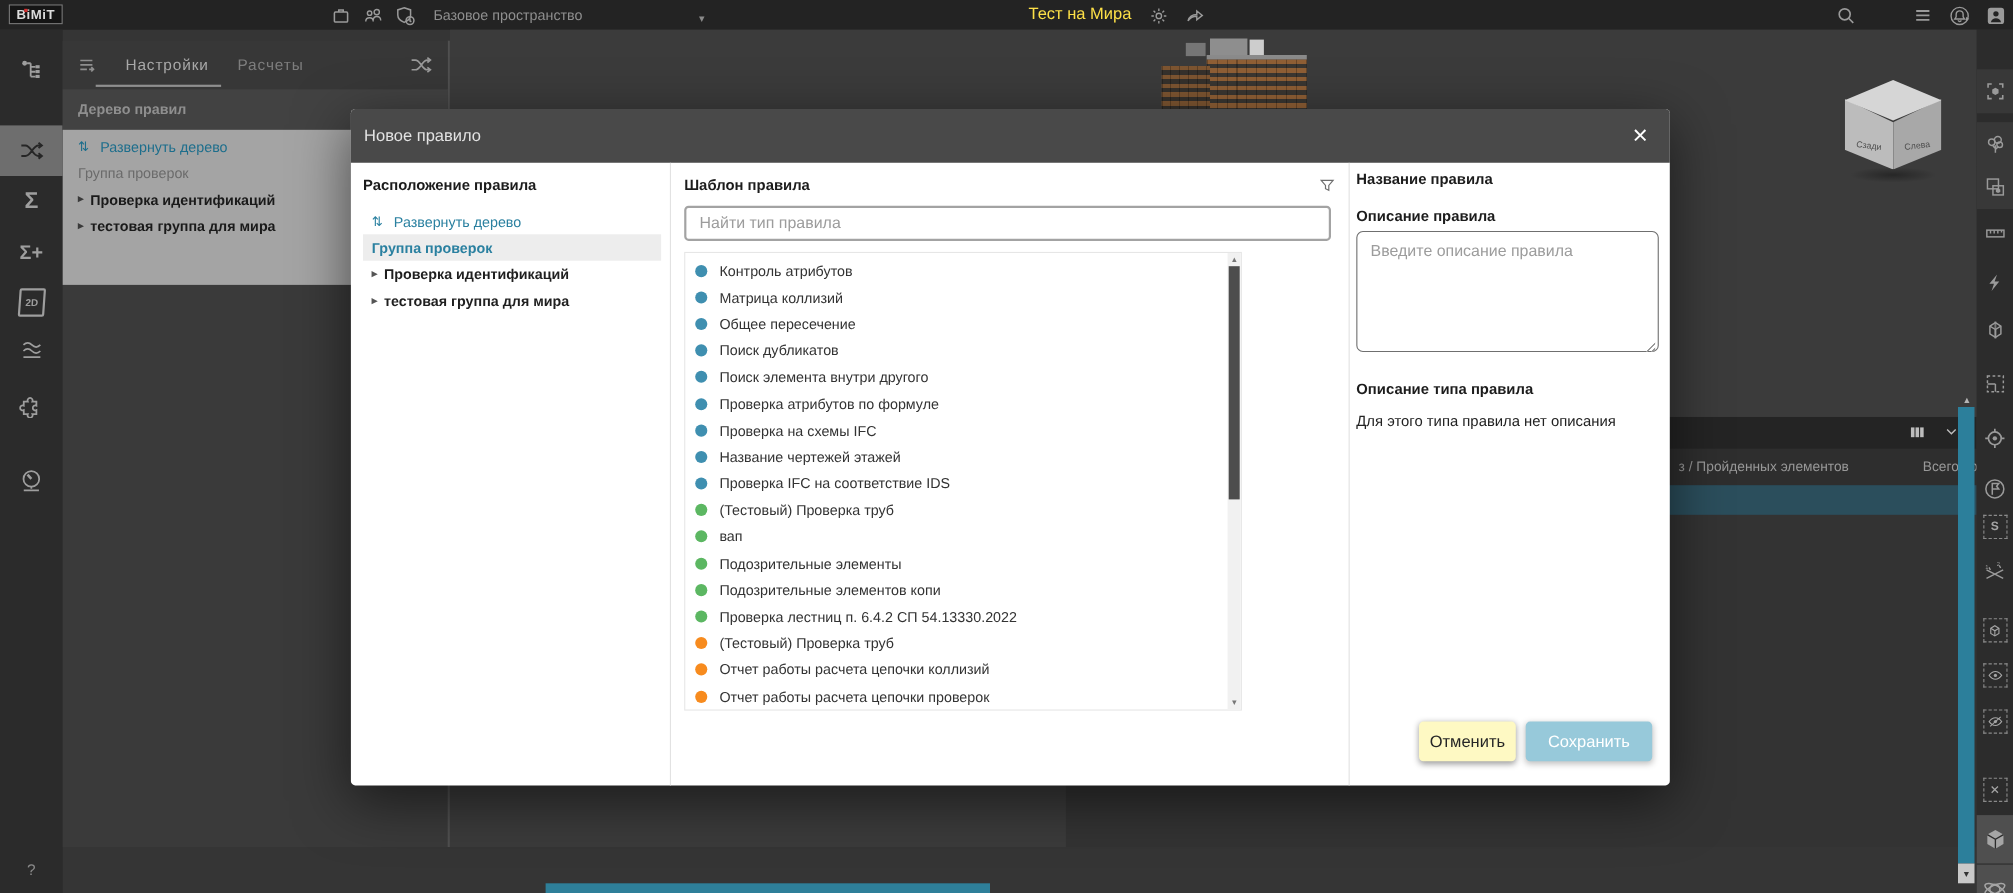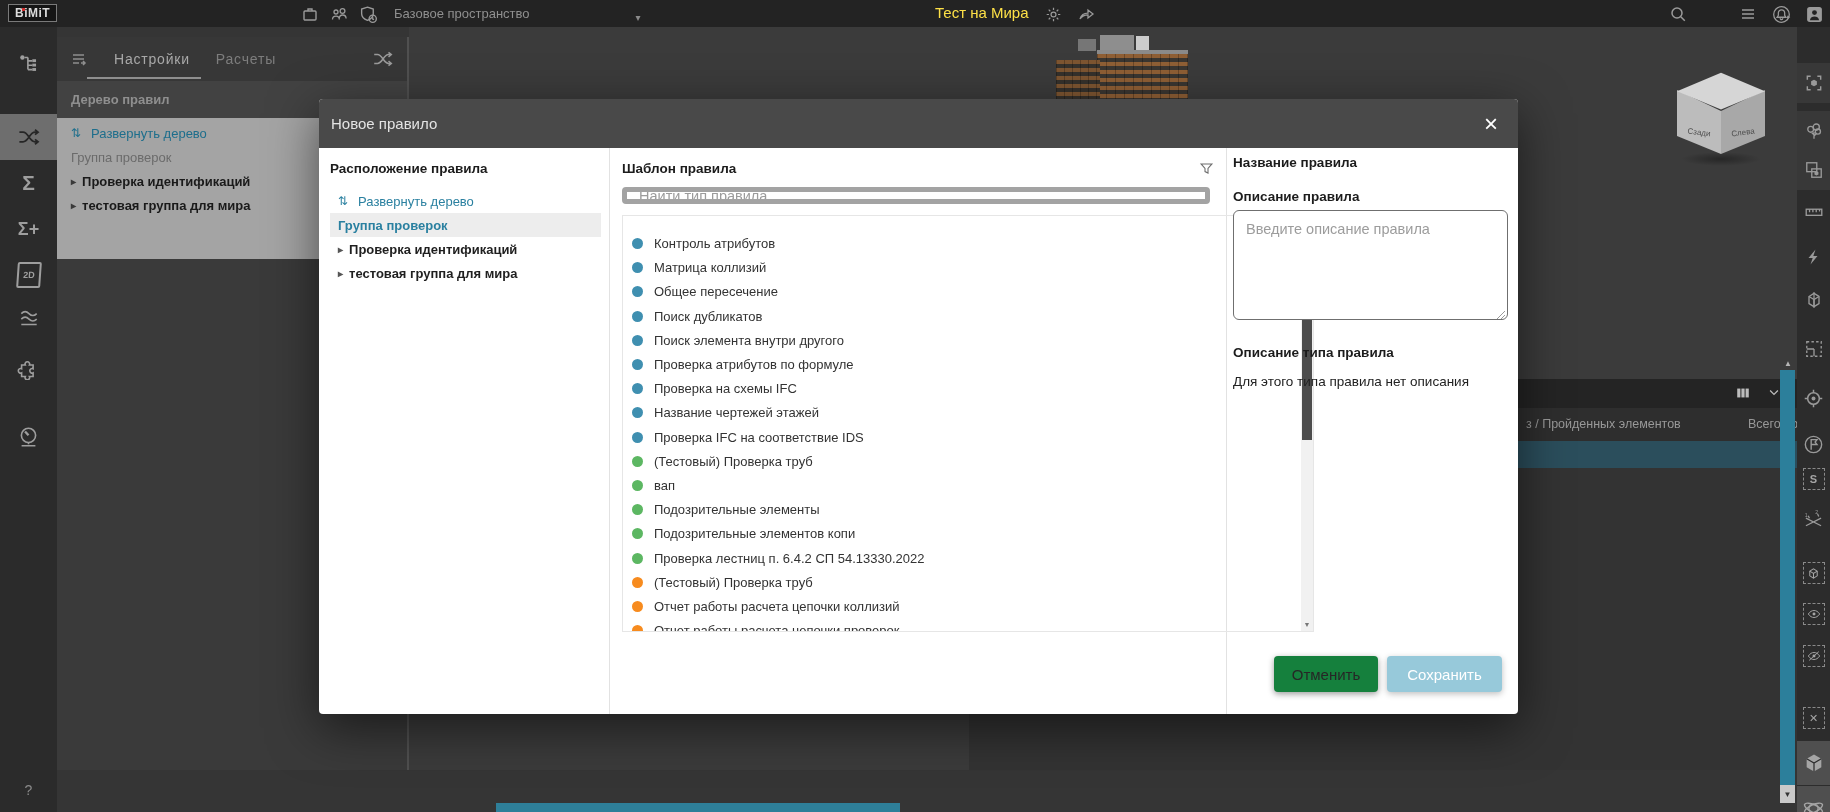--- a/index.html
+++ b/index.html
@@ -104,25 +104,25 @@
   .modal-tree{margin-top:13px}
   .modal-tree .tree-row{padding-left:8px}
   .modal-tree .expand{color:#2a80a0}
   .modal-tree .plain{color:#7c7c7c}
   .modal-tree .sel{background:#ededed;color:#2a80a0;font-weight:bold}
   .modal-tree .group{color:#1f1f1f;font-weight:bold}
   .modal-tree .group .tcaret{color:#555}
   .m-col-tpl{width:617px;border-right:1px solid #e2e2e2;padding:13px 4px 0 12px;box-sizing:border-box;position:relative}
   .tpl-title-row{display:flex;align-items:center}
   .funnel{margin-left:auto;margin-right:8px;color:#6e6e6e}
-  .tpl-search{margin-top:11px;width:588px;height:17px;border:5px solid #a3a3a3;border-radius:4px;
+  .tpl-search{margin-top:11px;width:588px;height:32px;border:2px solid #a3a3a3;border-radius:4px;
     padding:0 12px;font-size:14.5px;box-sizing:border-box;font-family:inherit;color:#333;outline:none}
   .tpl-search::placeholder{color:#9c9c9c}
-  .tpl-list{position:relative;margin-top:10px;width:692px;height:417px;border:1px solid #e6e6e6;
-    box-sizing:border-box;padding-top:16px;overflow:hidden}
+  .tpl-list{position:relative;margin-top:10px;width:507px;height:417px;border:1px solid #e6e6e6;
+    box-sizing:border-box;padding-top:4px;overflow:hidden}
   .tpl-row{height:24.2px;display:flex;align-items:center;padding-left:9px;font-size:13px;color:#333;white-space:nowrap}
   .dot{width:11px;height:11px;border-radius:50%;margin-right:11px;flex:none}
   .tpl-scroll{position:absolute;right:0;top:0;bottom:0;width:12px;background:#f1f1f1}
   .ts-arrow{height:12px;display:flex;align-items:center;justify-content:center;font-size:7px;color:#777}
   .ts-arrow.bot{position:absolute;bottom:0;left:0;width:12px}
   .ts-thumb{position:absolute;left:1px;top:12px;width:10px;height:212px;background:#4d4d4d}
   .m-col-det{flex:1;padding:7px 10px 0 6px;box-sizing:border-box;position:relative}
   .det-label{font-size:13.5px;font-weight:bold;color:#1c1c1c}
   .det-input{margin-top:8px;width:100%;height:42px;border:1px solid #6f6f6f;border-radius:6px;
     padding:0 12px;font-size:14.5px;box-sizing:border-box;font-family:inherit;color:#333;outline:none}
@@ -131,21 +131,21 @@
   .ta-wrap{position:relative;margin-top:6px}
   .det-textarea{width:100%;height:110px;border:1px solid #6f6f6f;border-radius:6px;padding:10px 12px;
     font-size:14.5px;box-sizing:border-box;font-family:inherit;color:#333;outline:none;resize:none}
   .ta-corner{position:absolute;right:3px;bottom:5px;width:10px;height:10px;
     background:repeating-linear-gradient(135deg,transparent 0 2px,#9a9a9a 2px 3px);
     clip-path:polygon(100% 0,100% 100%,0 100%)}
   .det-label-3{margin-top:21px}
   .det-typedesc{margin-top:14px;font-size:13.5px;color:#222}
   .btn{position:absolute;bottom:22px;height:36px;border:none;border-radius:4px;font-size:15px;
     font-family:inherit;cursor:pointer}
-  .btn-cancel{right:140px;width:104px;background:#15803d;color:#262626;box-shadow:0 2px 6px rgba(0,0,0,.4)}
+  .btn-cancel{right:140px;width:88px;background:#fef9c3;color:#262626;box-shadow:0 2px 6px rgba(0,0,0,.4)}
   .btn-save{right:16px;width:115px;background:#97c9da;color:#fff;box-shadow:0 2px 6px rgba(0,0,0,.25)}
 </style>
 </head>
 <body>
 
 <div class="screen">
 
   <div class="topbar">
     <div class="logo"><span>BiMiT</span><span class="reddot"></span></div>
     <div class="tb-ic" style="left:300px">

